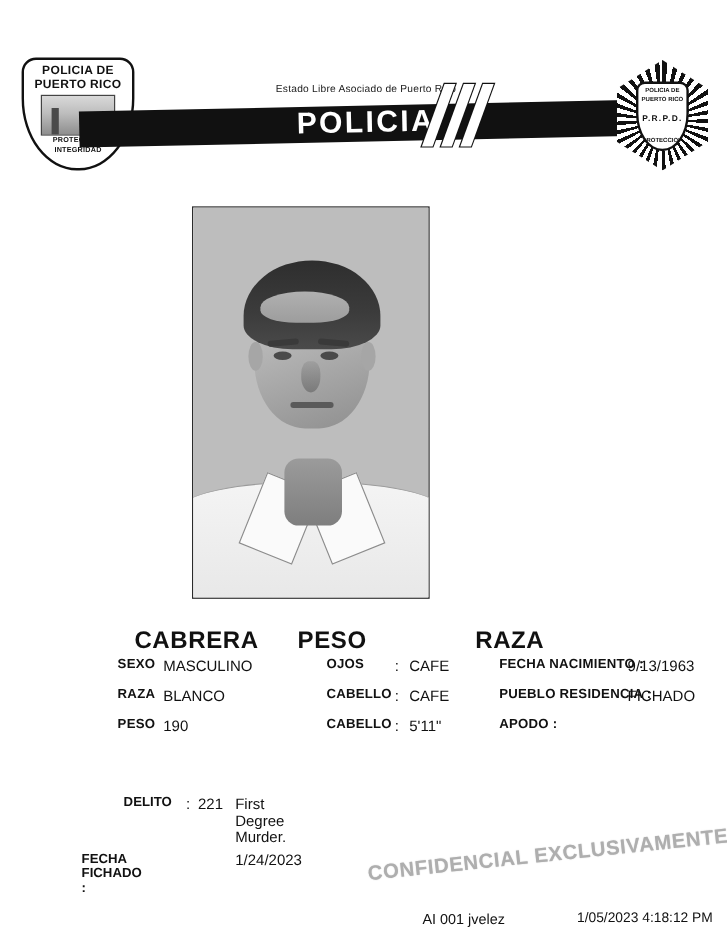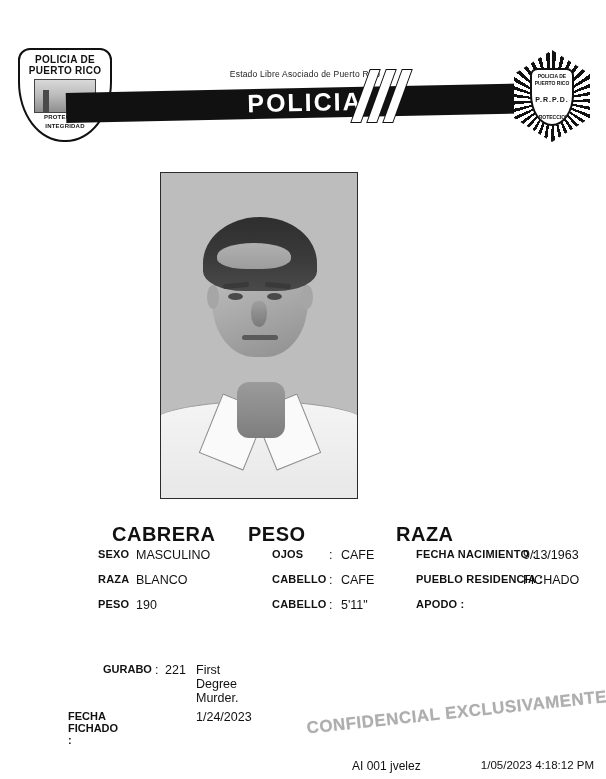--- a/index.html
+++ b/index.html
@@ -453,21 +453,21 @@
     <span class="fl col2-l">CABELLO</span>
     <span class="fv col2-c">:</span>
     <span class="fv col2-v">5'11"</span>
 
     <span class="fl col3-l">APODO :</span>
     <span class="fv col3-v"></span>
   </div>
 </div>
 
 <div class="delito-row">
-  <span class="delito-l">GURABO</span>
+  <span class="delito-l">DELITO</span>
   <span class="delito-c">:</span>
   <span class="delito-n">221</span>
   <span class="delito-v">First Degree Murder.</span>
 </div>
 
 <div class="fichado-row">
   <span class="fichado-l">FECHA FICHADO :</span>
   <span class="fichado-v">1/24/2023</span>
 </div>
 

